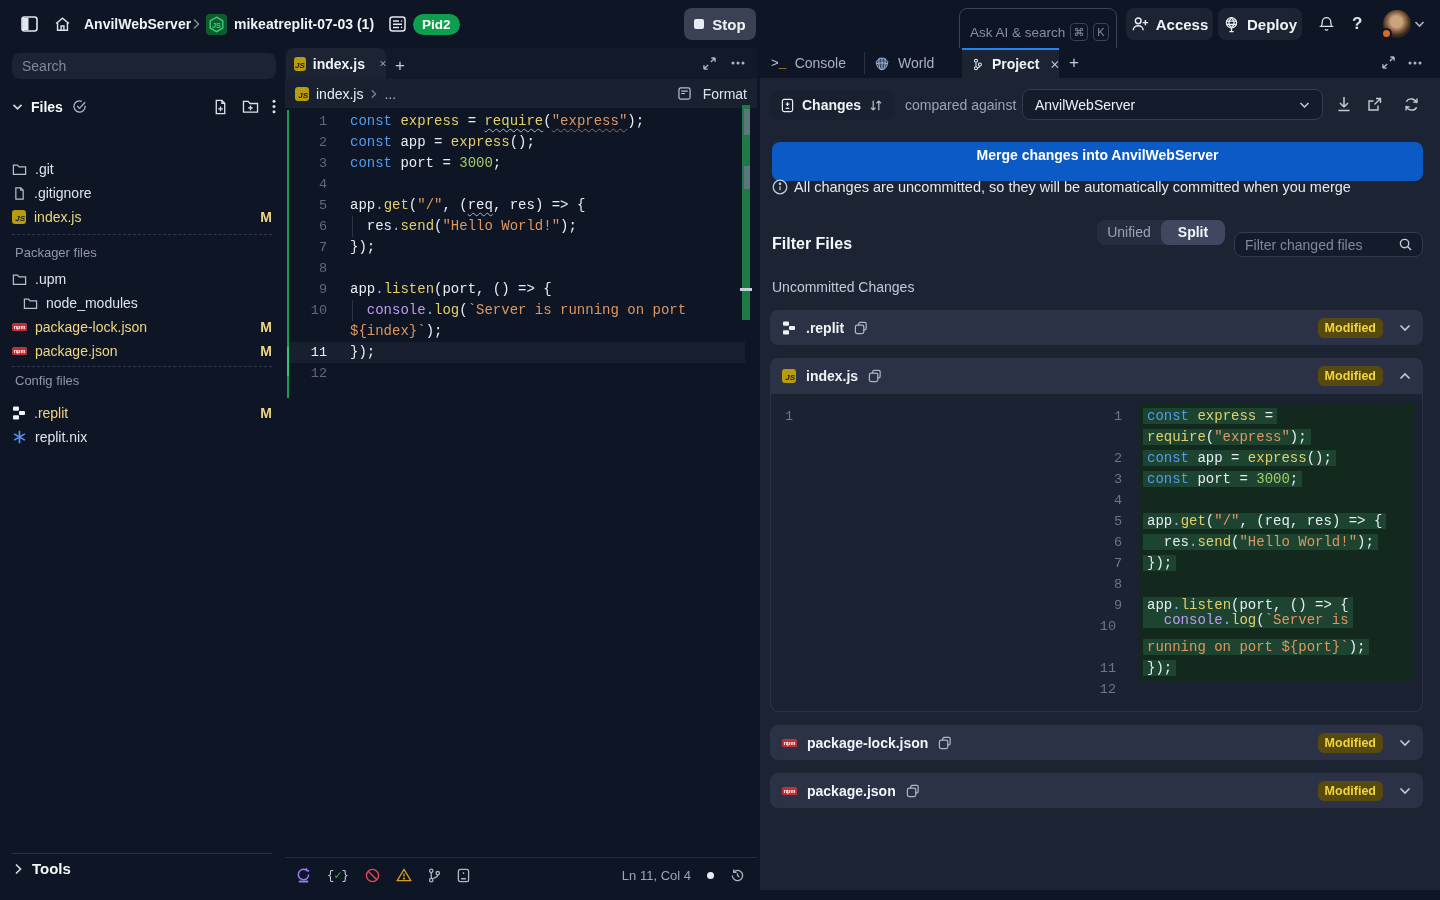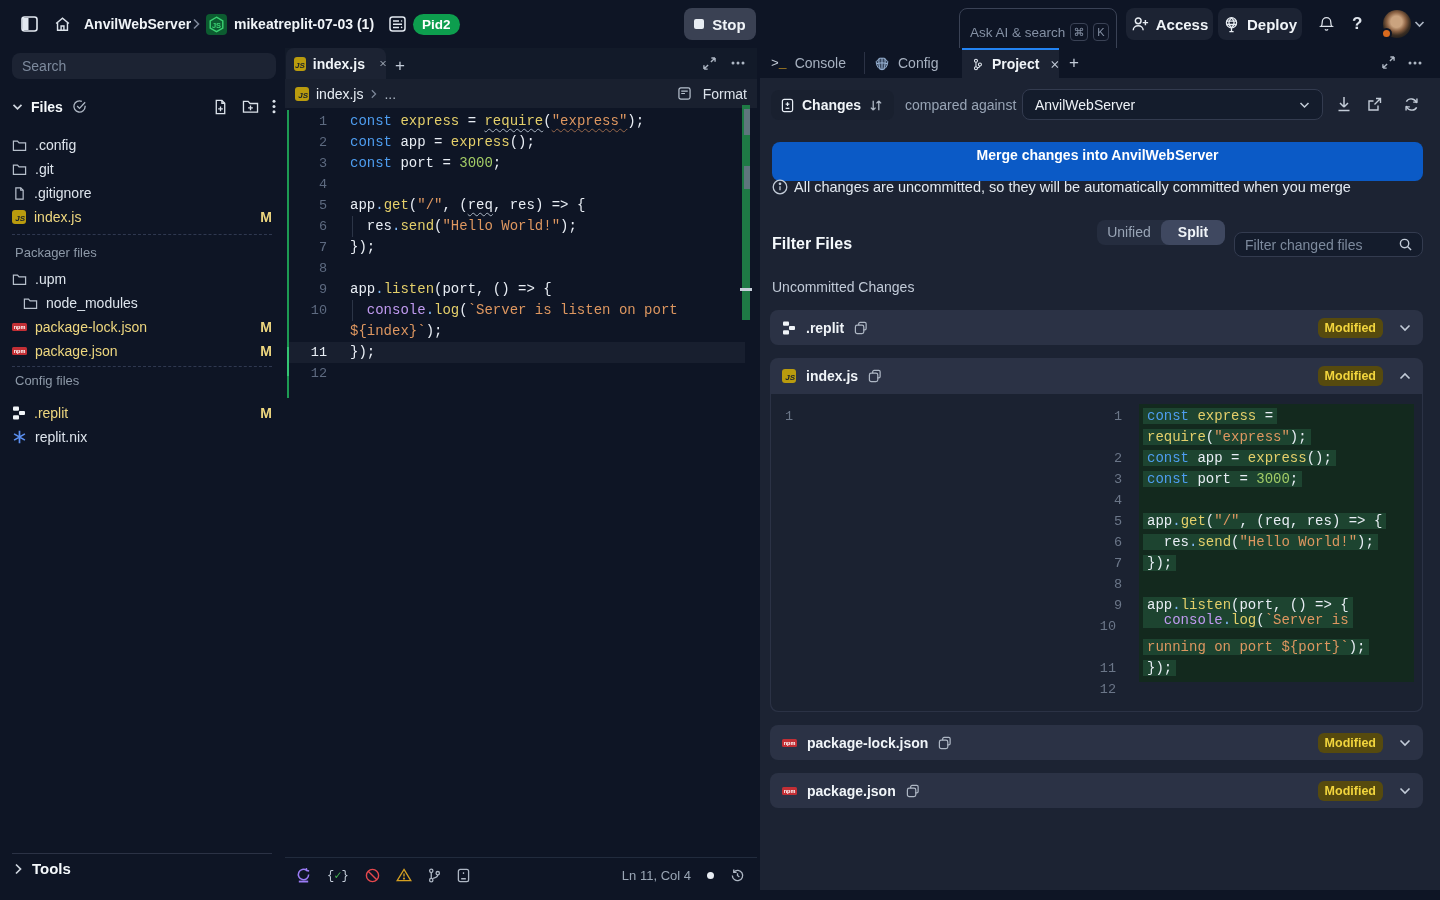--- a/index.html
+++ b/index.html
@@ -172,26 +172,20 @@
           <path d="M1.5 3v11h15V4.8h-8l-2-2.3h-5z"></path>
           <path d="M9 7v5M6.5 9.5h5"></path>
         </svg>
       <svg width="4" height="15" viewBox="0 0 4 16" fill="#dbe2ea">
           <circle cx="2" cy="2.5" r="1.6"></circle>
           <circle cx="2" cy="8" r="1.6"></circle>
           <circle cx="2" cy="13.5" r="1.6"></circle>
         </svg>
     </div>
 
-    <div class="filerow" style="top:85px;">
-        <svg width="15" height="13" viewBox="0 0 18 16" fill="none" stroke="#b6bfcb" stroke-width="1.5">
-          <path d="M1.5 3v11h15V4.8h-8l-2-2.3h-5z"></path>
-        </svg>
-        <span class="nm">.config</span>
-      </div>
     <div class="filerow" style="top:109px;">
         <svg width="15" height="13" viewBox="0 0 18 16" fill="none" stroke="#b6bfcb" stroke-width="1.5">
           <path d="M1.5 3v11h15V4.8h-8l-2-2.3h-5z"></path>
         </svg>
         <span class="nm">.git</span>
       </div>
     <div class="filerow" style="top:133px;">
         <svg width="13" height="15" viewBox="0 0 16 17" fill="none" stroke="#b6bfcb" stroke-width="1.5" style="margin-left:1px;">
           <path d="M9.5 1.5h-6v14h9v-11z"></path>
           <path d="M9.5 1.5v3h3"></path>
@@ -303,21 +297,21 @@
     <div id="code">
       <div class="cl" style="top:63px;"><span class="ln">1</span><span class="ct"><span class="k">const</span><span class="pu"> </span><span class="f">express</span><span class="pu"> = </span><span class="f wavy-w">require</span><span class="pu">(</span><span class="s wavy-b">"express"</span><span class="pu">);</span></span></div>
       <div class="cl" style="top:84px;"><span class="ln">2</span><span class="ct"><span class="k">const</span><span class="pu"> app = </span><span class="f">express</span><span class="pu">();</span></span></div>
       <div class="cl" style="top:105px;"><span class="ln">3</span><span class="ct"><span class="k">const</span><span class="pu"> port = </span><span class="n">3000</span><span class="pu">;</span></span></div>
       <div class="cl" style="top:126px;"><span class="ln">4</span></div>
       <div class="cl" style="top:147px;"><span class="ln">5</span><span class="ct"><span class="pu">app</span><span class="d">.</span><span class="f">get</span><span class="pu">(</span><span class="s">"/"</span><span class="pu">, (</span><span class="pu wavy-w">req</span><span class="pu">, res) =&gt; {</span></span></div>
       <div class="cl" style="top:168px;"><span class="ln">6</span><span class="ct"><span class="pu">  res</span><span class="d">.</span><span class="f">send</span><span class="pu">(</span><span class="s">"Hello World!"</span><span class="pu">);</span></span></div>
       <div class="cl" style="top:189px;"><span class="ln">7</span><span class="ct"><span class="pu">});</span></span></div>
       <div class="cl" style="top:210px;"><span class="ln">8</span></div>
       <div class="cl" style="top:231px;"><span class="ln">9</span><span class="ct"><span class="pu">app</span><span class="d">.</span><span class="f">listen</span><span class="pu">(port, () =&gt; {</span></span></div>
-      <div class="cl" style="top:252px;"><span class="ln">10</span><span class="ct"><span class="pu">  </span><span class="cs">console</span><span class="d">.</span><span class="f">log</span><span class="pu">(</span><span class="s">`Server is listen on port</span></span></div>
+      <div class="cl" style="top:252px;"><span class="ln">10</span><span class="ct"><span class="pu">  </span><span class="cs">console</span><span class="d">.</span><span class="f">log</span><span class="pu">(</span><span class="s">`Server is running on port</span></span></div>
       <div class="cl" style="top:273px;"><span class="ln"></span><span class="ct"><span class="s">${index}`</span><span class="pu">);</span></span></div>
       <div class="cl" style="top:294px;"><span class="ln" style="color:#e8eef5;">11</span><span class="ct"><span class="pu">});</span></span></div>
       <div class="cl" style="top:315px;"><span class="ln">12</span></div>
     </div>
 
     <div class="abs" style="left:457px; top:57px; width:8px; height:215px; background:#1e7a45;"></div>
     <div class="abs" style="left:459px; top:61px; width:6px; height:26px; background:#6a7487; opacity:0.85;"></div>
     <div class="abs" style="left:459px; top:118px; width:6px; height:23px; background:#6a7487; opacity:0.85;"></div>
     <div class="abs" style="left:455px; top:240px; width:12px; height:3px; background:#c7d0db;"></div>
     <div id="statusbar">
@@ -361,21 +355,21 @@
       <div class="rtab" style="left:11px;">
         <span class="mono" style="font-size:13px; color:#c3ccd8;">&gt;<span style="color:#d5a021;">_</span></span>
         <span>Console</span>
       </div>
       <div class="abs" style="left:104px; top:4px; width:1px; height:22px; background:#2b3245;"></div>
       <div class="rtab" style="left:114px;">
         <svg width="16" height="15" viewBox="0 0 18 17" fill="none" stroke="#9db8d9" stroke-width="1.1">
             <path d="M6.2 2.5h5.6l3.7 3.8c0 5-3 9.2-6.5 9.2S2.5 11.3 2.5 6.3z" fill="#36455c"></path>
             <path d="M9 2.5v13M5.8 2.5C5 7 5.6 11.5 7 15M12.2 2.5c.8 4.5.2 9-1.2 12.5M2.7 8.8C6.8 7.5 11.2 7.5 15.3 8.8"></path>
           </svg>
-        <span>Config</span>
+        <span>World</span>
       </div>
       <div id="rtab-active">
         <svg width="14" height="15" viewBox="0 0 15 16" fill="none" stroke="#e8eef5" stroke-width="1.3">
             <circle cx="5" cy="3.2" r="1.9"></circle>
             <circle cx="10" cy="8" r="1.9"></circle>
             <circle cx="5" cy="12.8" r="1.9"></circle>
             <path d="M5 5.1v5.8M10 9.9c0 2-2.5 2.3-3.5 2.6"></path>
           </svg>
         <span>Project</span>
         <svg width="9" height="9" viewBox="0 0 10 10" stroke="#c3ccd8" stroke-width="1.4" style="margin-left:4px;">

